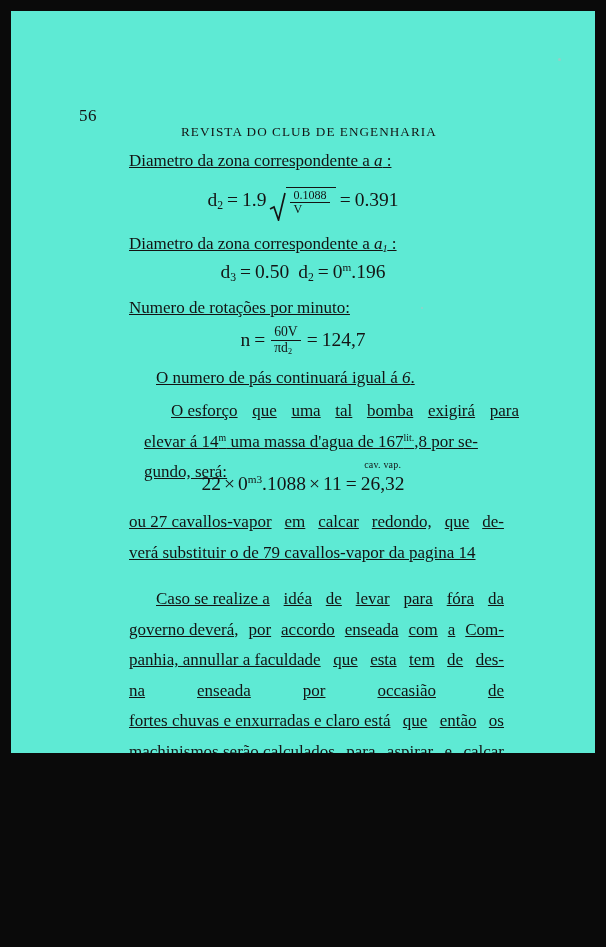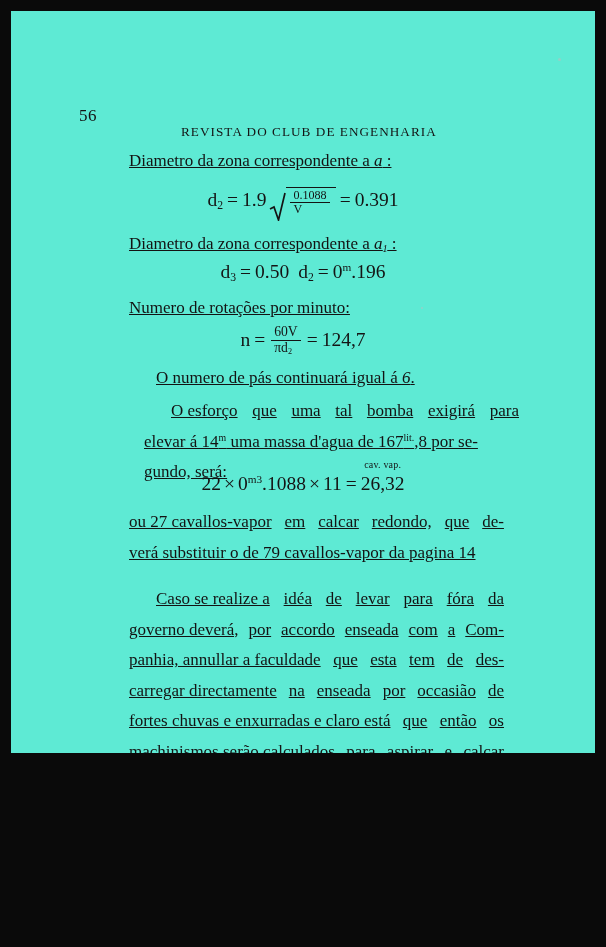--- a/index.html
+++ b/index.html
@@ -262,21 +262,20 @@
           </span>
         <span class="just">
             <span>panhia, annullar a faculdade</span>
             <span>que</span>
             <span>esta</span>
             <span>tem</span>
             <span>de</span>
             <span>des-</span>
           </span>
         <span class="just">
-            <span>carregar directamente</span>
             <span>na</span>
             <span>enseada</span>
             <span>por</span>
             <span>occasião</span>
             <span>de</span>
           </span>
         <span class="just">
             <span>fortes chuvas e enxurradas e claro está</span>
             <span>que</span>
             <span>então</span>

